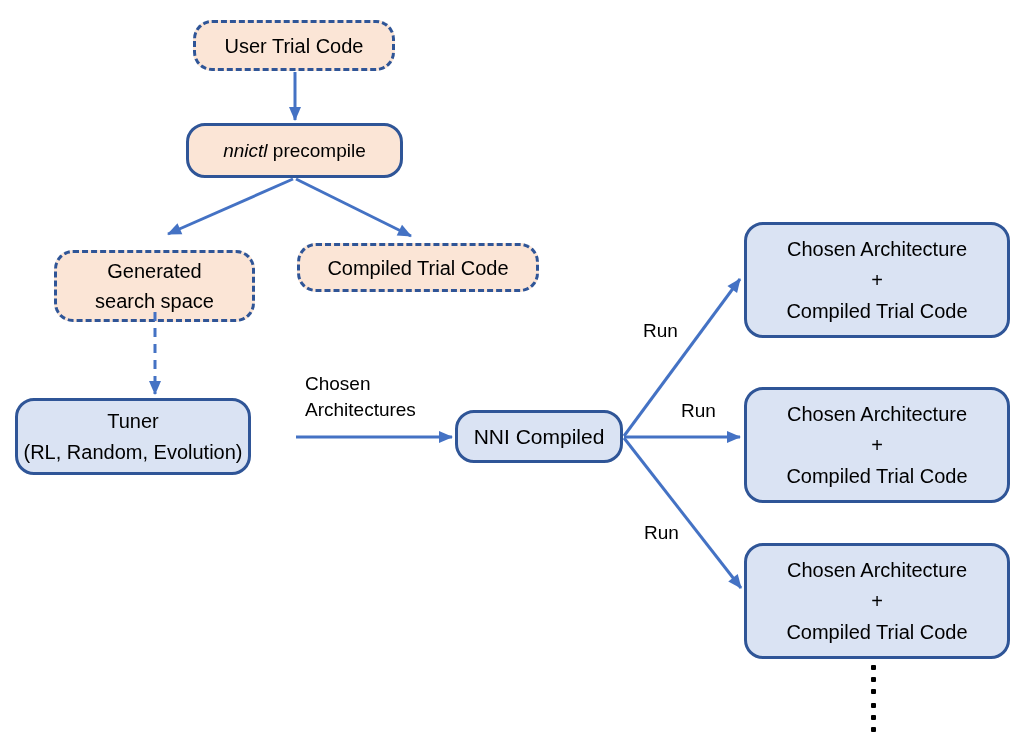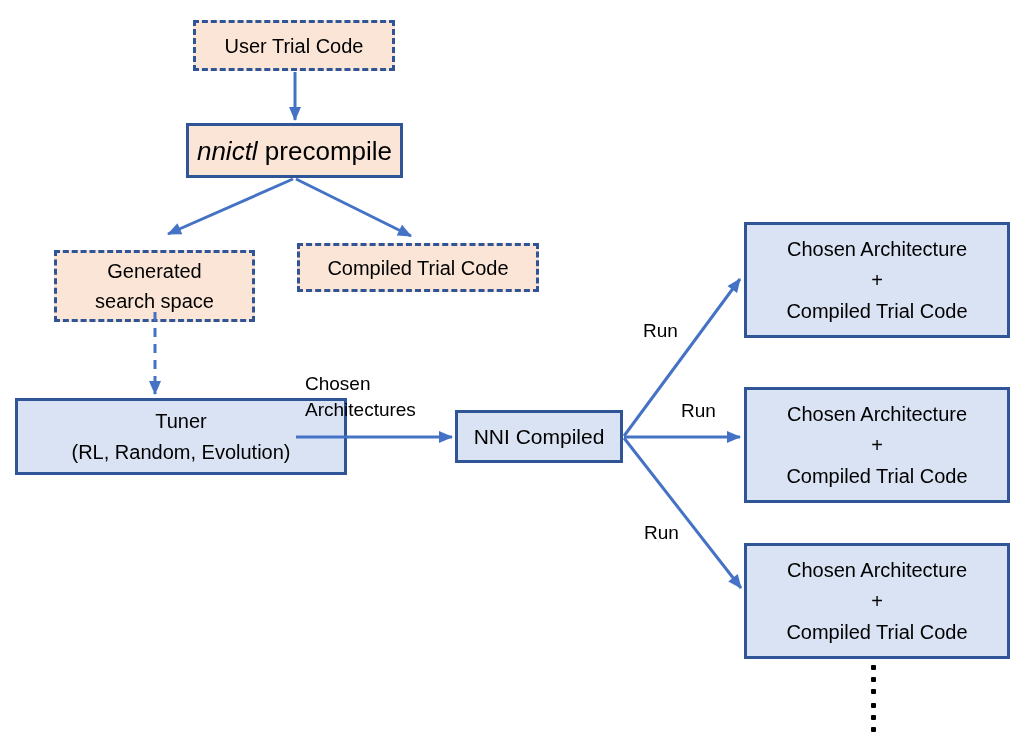--- a/index.html
+++ b/index.html
@@ -13,31 +13,32 @@
   .box {
     position:absolute;
     display:flex; flex-direction:column;
     align-items:center; justify-content:center;
     text-align:center;
     box-sizing:border-box;
     color:#000;
     font-size:20px;
     line-height:26px;
     z-index:1;
+    border-radius:19px;
   }
   .peach   { background:#FBE5D6; }
   .bluefill{ background:#DAE3F3; }
   .solidb  { border:3px solid #2F5597; }
   .dashedb { border:3px dashed #2F5597; }
 
   .user-trial   { left:193px; top:20px;  width:202px; height:51px; }
-  .nnictl       { left:186px; top:123px; width:217px; height:55px; font-size:26px; }
+  .nnictl       { left:186px; top:123px; width:217px; height:55px; font-size:19px; }
   .generated    { left:54px;  top:250px; width:201px; height:72px; line-height:30px; }
   .compiled     { left:297px; top:243px; width:242px; height:49px; }
-  .tuner        { left:15px;  top:398px; width:332px; height:77px; line-height:31px;align-items:center; }
+  .tuner        { left:15px;  top:398px; width:236px; height:77px; line-height:31px;align-items:center; }
   .nni-manager  { left:455px; top:410px; width:168px; height:53px; font-size:21px; }
   .trial        { left:744px; width:266px; height:116px; line-height:31px; font-size:20px; }
   .trial-1 { top:222px; }
   .trial-2 { top:387px; }
   .trial-3 { top:543px; }
 
   .italic { font-style:italic; }
 
   .edge-label {
     position:absolute;

